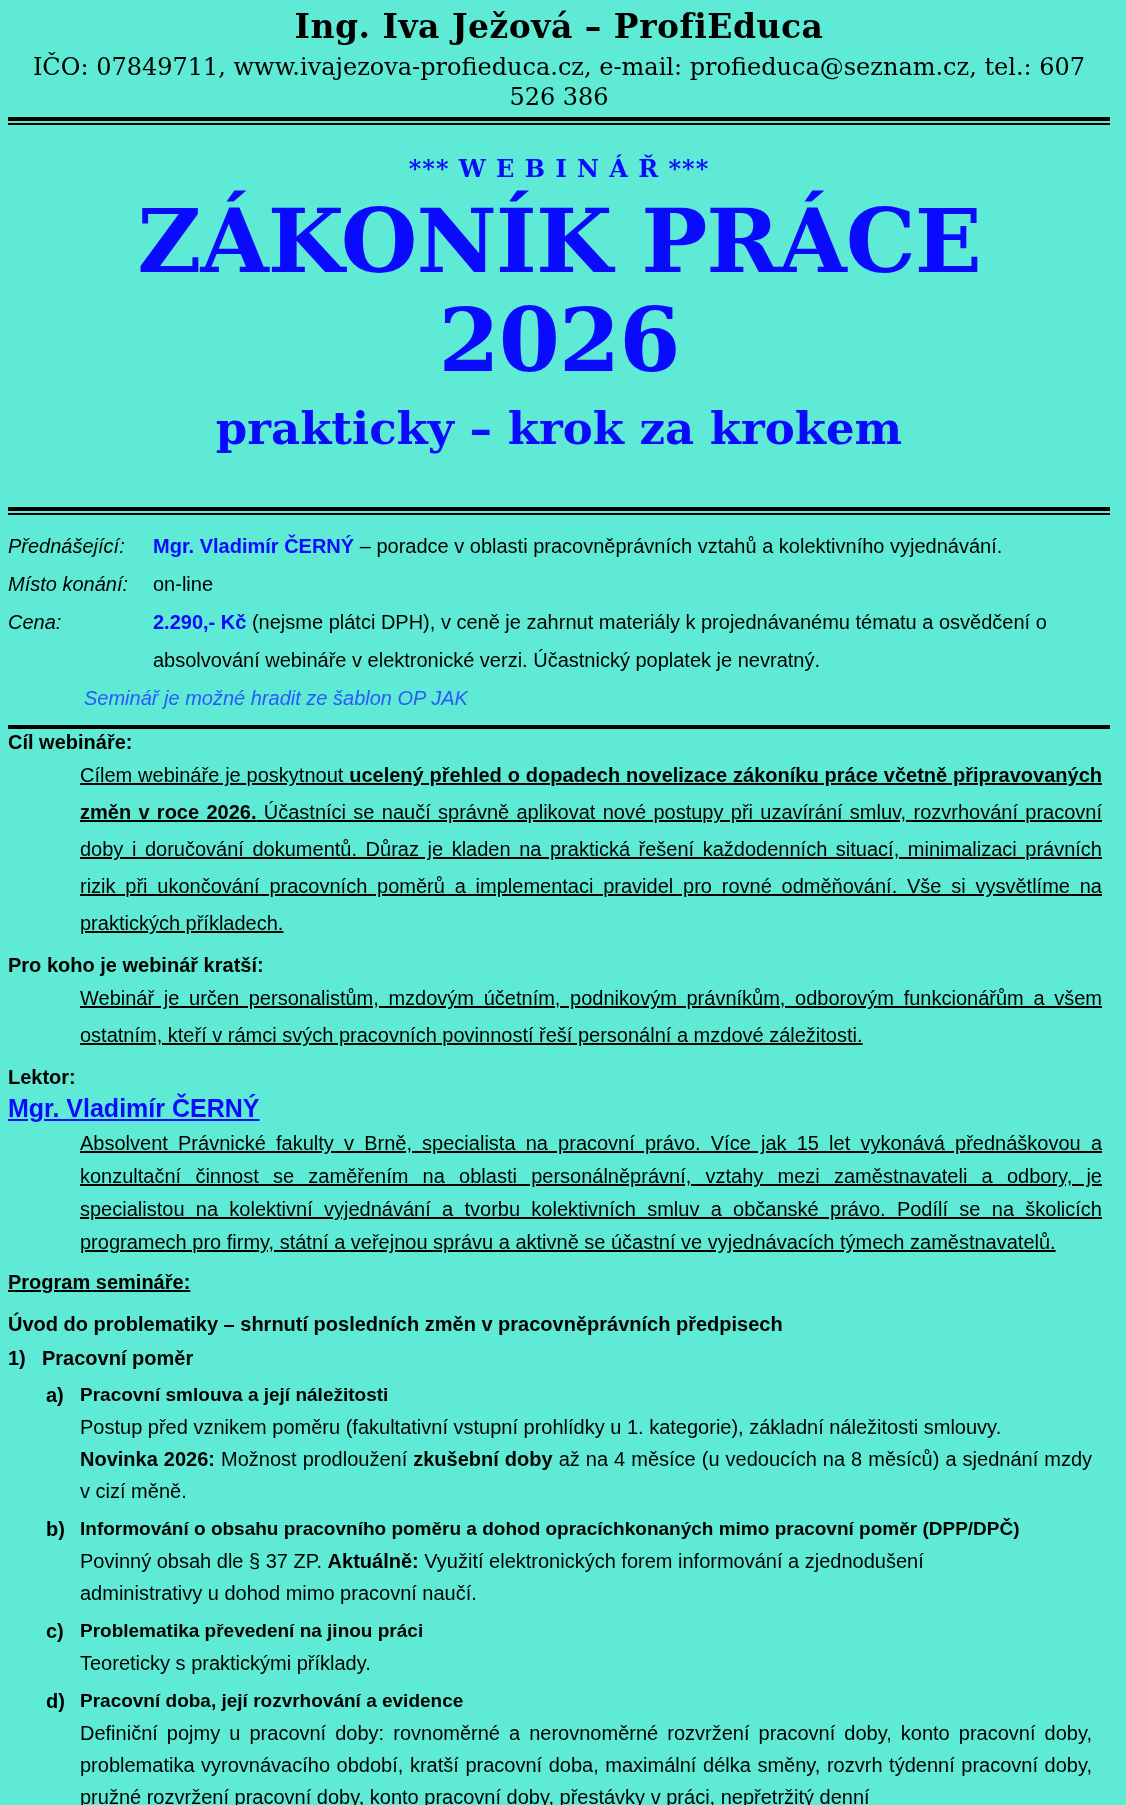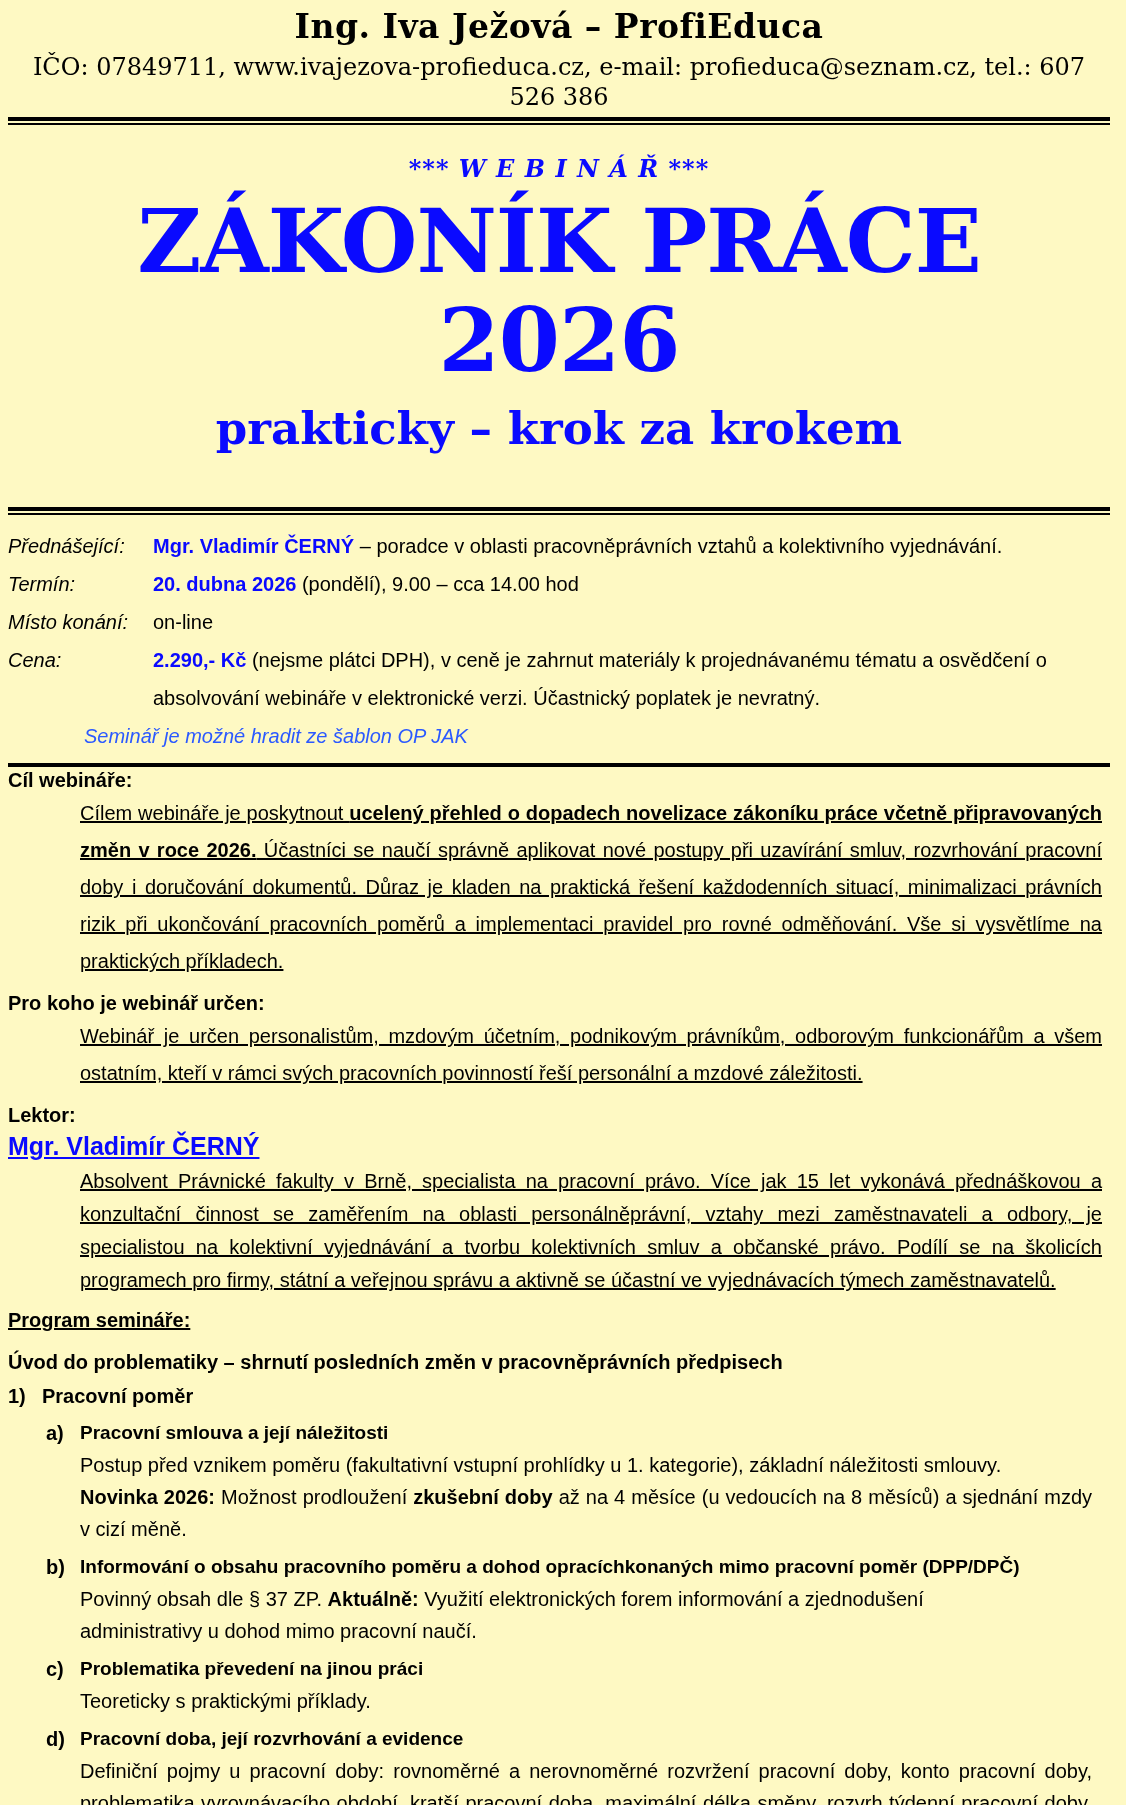--- a/index.html
+++ b/index.html
@@ -1,36 +1,36 @@
 <!DOCTYPE html>
 <html lang="cs"><head>
 <meta charset="utf-8">
 <style>
   html,body{margin:0;padding:0;background:#ffffff;}
   .page{
     width:1126px;height:1805px;box-sizing:border-box;
     padding:6px 16px 0 8px;overflow:hidden;position:relative;
-    background:#fef9c3;color:#000;
+    background:#5eead4;color:#000;
     font-family:"Liberation Sans",sans-serif;
   }
   
   .hdr-title{
     font-family:"DejaVu Serif",serif;font-weight:bold;font-size:33px;
     text-align:center;line-height:1.3;letter-spacing:.5px;
   }
   .hdr-contact{
     font-family:"DejaVu Serif",serif;font-size:24px;text-align:center;
     line-height:1.25;margin-top:3px;
   }
   .rule-double{height:2px;border-top:4px solid #000;border-bottom:2px solid #000;margin-top:5px;}
   .rule-single{border-top:4px solid #000;margin-top:8px;}
   
   .webinar-label{
     font-family:"DejaVu Serif",serif;font-weight:bold;font-size:24px;
-    color:#0a0aff;text-align:center;margin-top:28px;letter-spacing:1px;line-height:1.3;font-style:italic;
+    color:#0a0aff;text-align:center;margin-top:28px;letter-spacing:1px;line-height:1.3;
   }
   .big-title{
     font-family:"DejaVu Serif",serif;font-weight:bold;font-size:88px;
     color:#0a0aff;text-align:center;margin-top:8px;line-height:1.12;letter-spacing:-1px;
   }
   .sub-title{
     font-family:"DejaVu Serif",serif;font-weight:bold;font-size:45px;
     color:#0a0aff;text-align:center;margin-top:12px;line-height:1.25;
   }
   .rule-banner{margin-top:50px;}
@@ -82,41 +82,37 @@
   <div class="sub-title">prakticky – krok za krokem</div>
   <div class="rule-double rule-banner"></div>
 
   
   <div class="info">
     <div class="info-row">
       <span class="info-label">Přednášející:</span>
       <span class="info-value"><b class="blue-bold">Mgr. Vladimír ČERNÝ</b><span> – poradce v oblasti pracovněprávních vztahů a kolektivního vyjednávání.</span></span>
     </div>
     <div class="info-row">
-      <span class="info-label">Termín:</span>
-      <span class="info-value"><b class="blue-bold">20. dubna 2026</b><span> (pondělí), 9.00 – cca 14.00 hod</span></span>
-    </div>
-    <div class="info-row">
       <span class="info-label">Místo konání:</span>
       <span class="info-value"><span>on-line</span></span>
     </div>
     <div class="info-row">
       <span class="info-label">Cena:</span>
       <span class="info-value"><b class="blue-bold">2.290,- Kč</b><span> (nejsme plátci DPH), v ceně je zahrnut materiály k projednávanému tématu a osvědčení o absolvování webináře v elektronické verzi. Účastnický poplatek je nevratný.</span></span>
     </div>
     <div class="pay-note">Seminář je možné hradit ze šablon OP JAK</div>
   </div>
   <div class="rule-single"></div>
 
   
   <div class="sec-h">Cíl webináře:</div>
   <div class="para"><span>Cílem webináře je poskytnout </span><span class="b">ucelený přehled o dopadech novelizace zákoníku práce včetně připravovaných změn v roce 2026.</span><span> Účastníci se naučí správně aplikovat nové postupy při uzavírání smluv, rozvrhování pracovní doby i doručování dokumentů. Důraz je kladen na praktická řešení každodenních situací, minimalizaci právních rizik při ukončování pracovních poměrů a implementaci pravidel pro rovné odměňování. Vše si vysvětlíme na praktických příkladech.</span></div>
 
   
-  <div class="sec-h mt10">Pro koho je webinář určen:</div>
+  <div class="sec-h mt10">Pro koho je webinář kratší:</div>
   <div class="para">Webinář je určen personalistům, mzdovým účetním, podnikovým právníkům, odborovým funkcionářům a všem ostatním, kteří v rámci svých pracovních povinností řeší personální a mzdové záležitosti.</div>
 
   
   <div class="sec-h mt10">Lektor:</div>
   <a class="lector-name">Mgr. Vladimír ČERNÝ</a>
   <div class="para bio">Absolvent Právnické fakulty v Brně, specialista na pracovní právo. Více jak 15 let vykonává přednáškovou a konzultační činnost se zaměřením na oblasti personálněprávní, vztahy mezi zaměstnavateli a odbory, je specialistou na kolektivní vyjednávání a tvorbu kolektivních smluv a občanské právo. Podílí se na školicích programech pro firmy, státní a veřejnou správu a aktivně se účastní ve vyjednávacích týmech zaměstnavatelů.</div>
 
   
   <div class="prog-h">Program semináře:</div>
   <div class="intro-h">Úvod do problematiky – shrnutí posledních změn v pracovněprávních předpisech</div>

